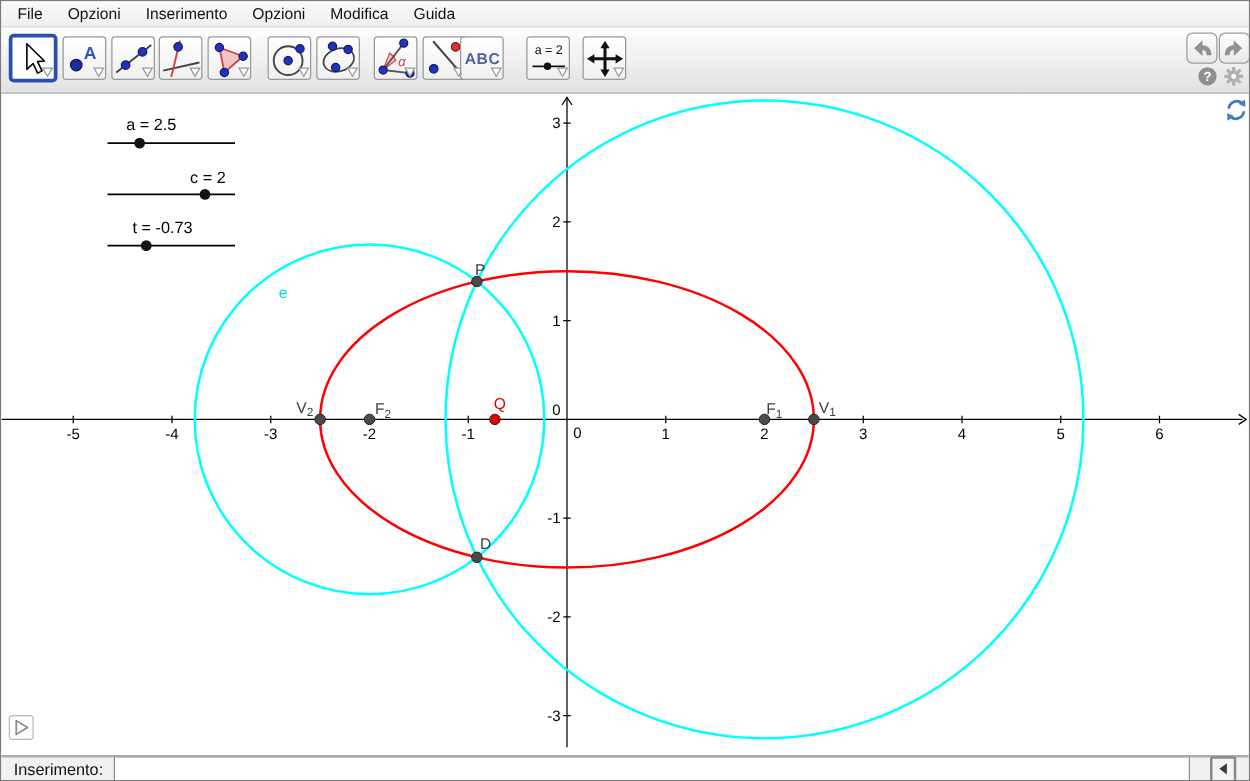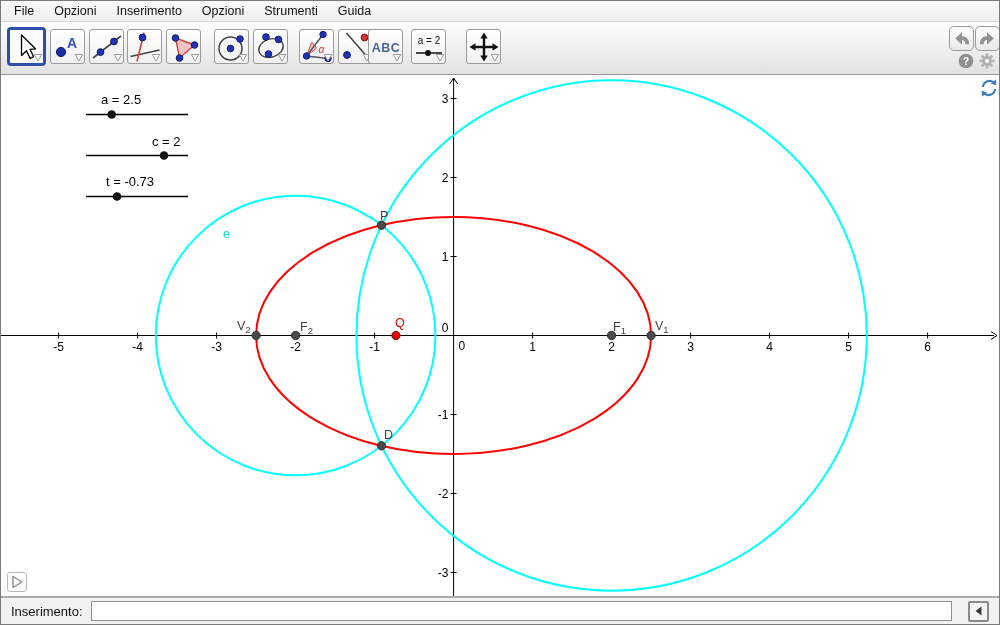--- a/index.html
+++ b/index.html
@@ -12,36 +12,36 @@
   .toolbtn.selected { top: 5px; width: 39px; height: 39px; border: 3px solid #2c4fae; border-radius: 4px; background: #fff; }
   .toolbtn svg.icon { position: absolute; left: 50%; top: 50%; transform: translate(-50%,-50%); }
   .toolbtn .dd { position: absolute; right: 0px; bottom: 0px; }
   .qbtn { position: absolute; width: 25px; height: 25px; border: 1px solid #9a9a9a; border-radius: 5px; background: linear-gradient(#fdfdfd,#e9e9e9); display: flex; align-items: center; justify-content: center; }
   .qicon { position: absolute; display: flex; align-items: center; justify-content: center; }
   .graphics { position: relative; flex: 1 1 auto; background: #fff; overflow: hidden; }
   #gfx { position: absolute; left: 0; top: 0; }
   #gfx text { font-family: "Liberation Sans", sans-serif; }
   .playbtn { position: absolute; left: 6px; top: 497px; width: 20px; height: 20px; border: 1px solid #b8b8b8; border-radius: 3px; background: #fdfdfd; display: flex; align-items: center; justify-content: center; }
   .refresh { position: absolute; left: 978px; top: 2px; width: 20px; height: 22px; }
-  .inputbar { height: 28px; background: #f1f1f1; border-top: 2px solid #adadad; display: flex; align-items: center; padding: 0 10px; gap: 8px; flex: 0 0 auto; }
+  .inputbar { height: 20px; background: #f1f1f1; border-top: 2px solid #adadad; display: flex; align-items: center; padding: 0 10px; gap: 8px; flex: 0 0 auto; }
   .inputbar label { font-size: 13px; color: #111; white-space: nowrap; }
   .inputbar input { flex: 1; height: 20px; border: 1px solid #8f8f8f; background: #fff; font-size: 13px; padding: 0 4px; font-family: "Liberation Sans", sans-serif; }
   .sendbtn { width: 21px; height: 21px; border: 2px solid #8a8a8a; border-radius: 2px; background: #f4f4f4; display: flex; align-items: center; justify-content: center; margin-left: 8px; }
 </style>
 </head>
 <body>
 
 <div class="window">
 
   <div class="menubar" id="menubar">
       <span class="menu-item">File</span>
       <span class="menu-item">Opzioni</span>
       <span class="menu-item">Inserimento</span>
       <span class="menu-item">Opzioni</span>
-      <span class="menu-item">Strumenti</span>
+      <span class="menu-item">Modifica</span>
       <span class="menu-item">Guida</span>
     </div>
 
   <div class="toolbar" id="toolbar">
     <div class="qbtn" style="left:948px; top:4px;">
       <svg width="24" height="24" viewBox="0 0 24 24">
           <path d="M5.5 11.5 L12.5 5 L12.5 9 C17.5 9 20 12.5 20 17.5 L16 17.5 C16 14.5 14.5 13 12.5 13 L12.5 18 Z" fill="#929292"></path>
         </svg>
     </div>
     <div class="qbtn" style="left:974px; top:4px;">
@@ -161,21 +161,21 @@
         </svg>
       </div>
       <div class="toolbtn" style="left: 367px;">
         <svg class="icon" width="35" height="35" viewBox="0 0 35 35">
           <text x="17.5" y="22" text-anchor="middle" font-size="12.5" font-weight="bold" letter-spacing="0.5" fill="#4a64a0">ABC</text>
         </svg>
         <svg class="dd" width="10" height="10" viewBox="0 0 10 10">
           <polygon points="1.2,1.5 8.8,1.5 5,8" fill="#fff" stroke="#9a9a9a"></polygon>
         </svg>
       </div>
-      <div class="toolbtn" style="left: 410px; text-decoration: underline;">
+      <div class="toolbtn" style="left: 420px; text-decoration: underline;">
         <svg class="icon" width="35" height="35" viewBox="0 0 35 35">
           <text x="17.5" y="14" text-anchor="middle" font-size="10" fill="#111">a = 2</text>
           <line x1="4.5" y1="23.5" x2="30.5" y2="23.5" stroke="#111" stroke-width="1.4"></line>
           <circle cx="16.5" cy="23.5" r="3" fill="#111"></circle>
         </svg>
         <svg class="dd" width="10" height="10" viewBox="0 0 10 10">
           <polygon points="1.2,1.5 8.8,1.5 5,8" fill="#fff" stroke="#9a9a9a"></polygon>
         </svg>
       </div>
       <div class="toolbtn" style="left: 465px;">

